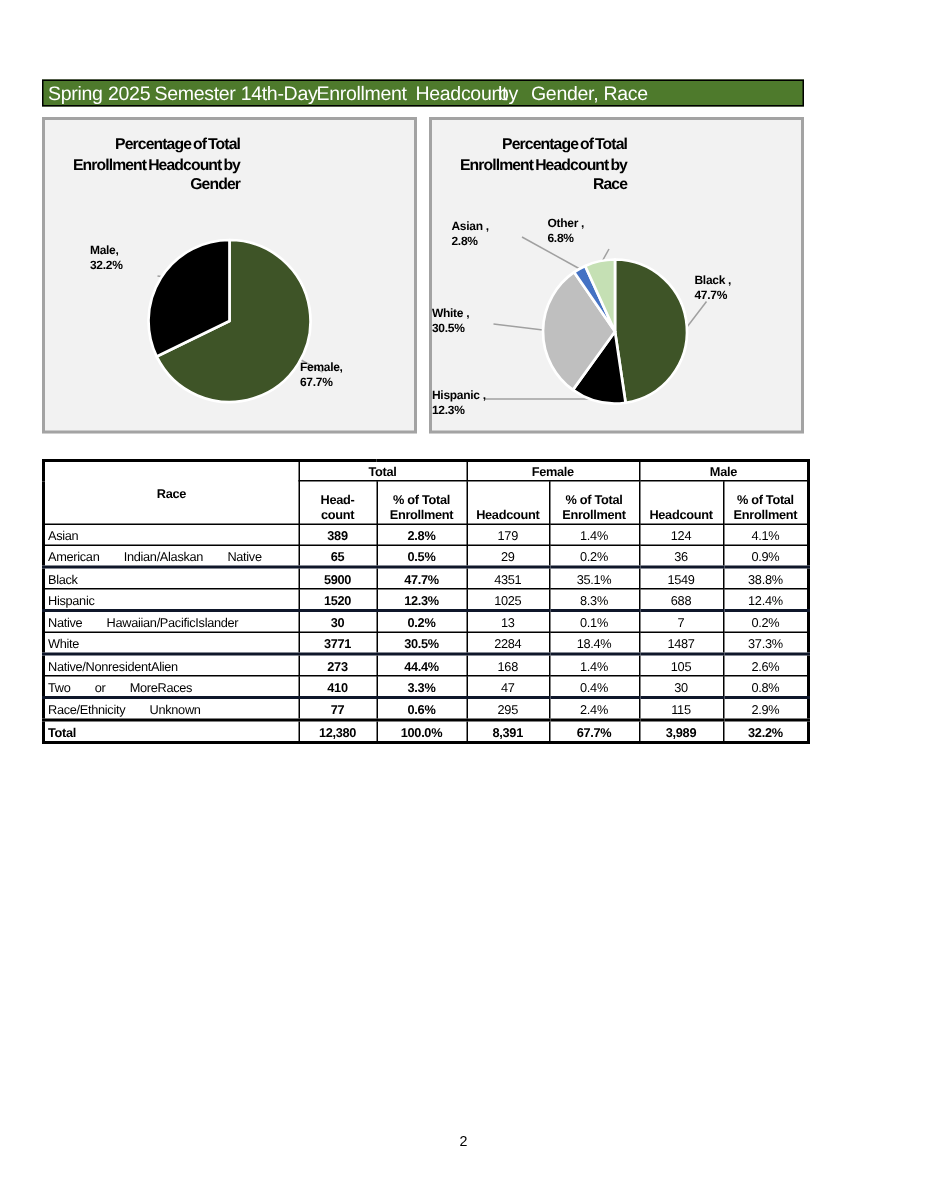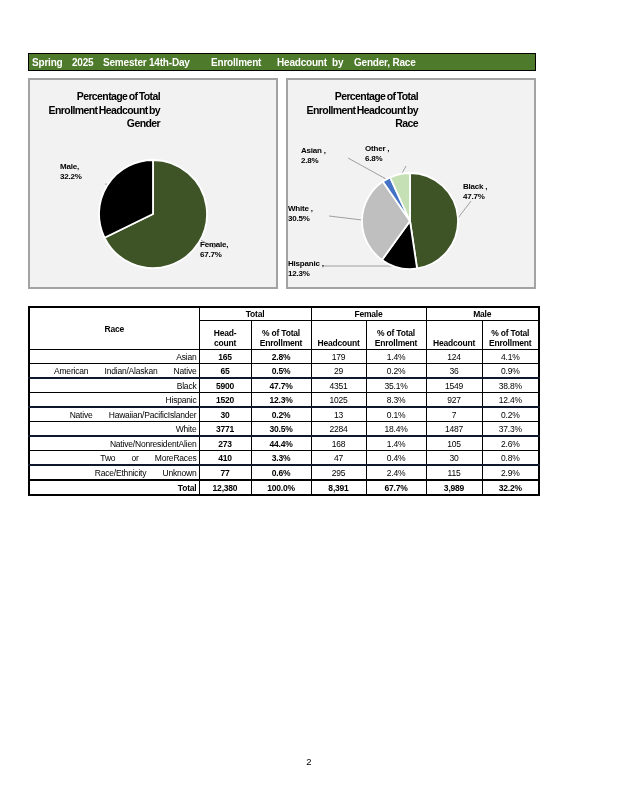--- a/index.html
+++ b/index.html
@@ -7,21 +7,21 @@
     width:618px;height:800px;background:#ffffff;position:relative;
     font-family:"Liberation Sans",sans-serif;color:#000;
   }
   
   .header-bar{
     position:absolute;left:28px;top:53px;width:506px;height:16px;
     background:#4e7a2c;border:1px solid #000;
   }
   .header-bar span{
     position:absolute;top:50%;transform:translateY(-50%);
-    color:#fff;font-weight:bold;font-size:10px;letter-spacing:-0.2px;white-space:nowrap;
+    color:#fff;font-weight:normal;font-size:13px;letter-spacing:-0.2px;white-space:nowrap;
   }
   
   .chart-box{
     position:absolute;top:78px;width:246px;height:207px;
     background:#f2f2f2;border:2px solid #a3a3a3;
   }
   .chart-box.gender{left:28px;}
   .chart-box.race{left:286px;}
   .chart-title{
     position:absolute;top:10px;left:0;width:130px;text-align:right;
@@ -44,21 +44,21 @@
   table.enrollment th,table.enrollment td{
     border:1px solid #000;padding:0 2px;overflow:hidden;
   }
   tr.grp-row th{height:12px;font-weight:bold;text-align:center;}
   tr.sub-row th{
     height:27px;font-weight:bold;text-align:center;vertical-align:bottom;
     white-space:pre-line;line-height:10px;padding-bottom:1px;margin-left:44px;
   }
   th.race-head{text-align:center;vertical-align:middle;font-weight:bold;}
   tbody td{height:13px;text-align:center;}
-  td.race-label{text-align:right;word-spacing:14px;}
+  td.race-label{text-align:left;word-spacing:14px;}
   .b{font-weight:bold;}
   tr.sep td{border-bottom:2px solid #0f172a;}
   tr.total-row td{border-top:2px solid #000;font-weight:bold;}
   
   .page-number{
     position:absolute;left:0;top:756px;width:618px;text-align:center;
     font-size:9.5px;
   }
 </style>
 </head>
@@ -166,21 +166,21 @@
       <th>% of Total
 Enrollment</th>
       <th>Headcount</th>
       <th>% of Total
 Enrollment</th>
     </tr>
   </thead>
   <tbody>
       <tr>
         <td class="race-label">Asian</td>
-        <td class="b">165</td>
+        <td class="b">389</td>
         <td class="b">2.8%</td>
         <td>179</td>
         <td>1.4%</td>
         <td>124</td>
         <td>4.1%</td>
       </tr>
       <tr class="sep">
         <td class="race-label">American Indian/Alaskan Native</td>
         <td class="b">65</td>
         <td class="b">0.5%</td>
@@ -197,21 +197,21 @@
         <td>35.1%</td>
         <td>1549</td>
         <td>38.8%</td>
       </tr>
       <tr class="sep">
         <td class="race-label">Hispanic</td>
         <td class="b">1520</td>
         <td class="b">12.3%</td>
         <td>1025</td>
         <td>8.3%</td>
-        <td>927</td>
+        <td>688</td>
         <td>12.4%</td>
       </tr>
       <tr>
         <td class="race-label">Native Hawaiian/PacificIslander</td>
         <td class="b">30</td>
         <td class="b">0.2%</td>
         <td>13</td>
         <td>0.1%</td>
         <td>7</td>
         <td>0.2%</td>

